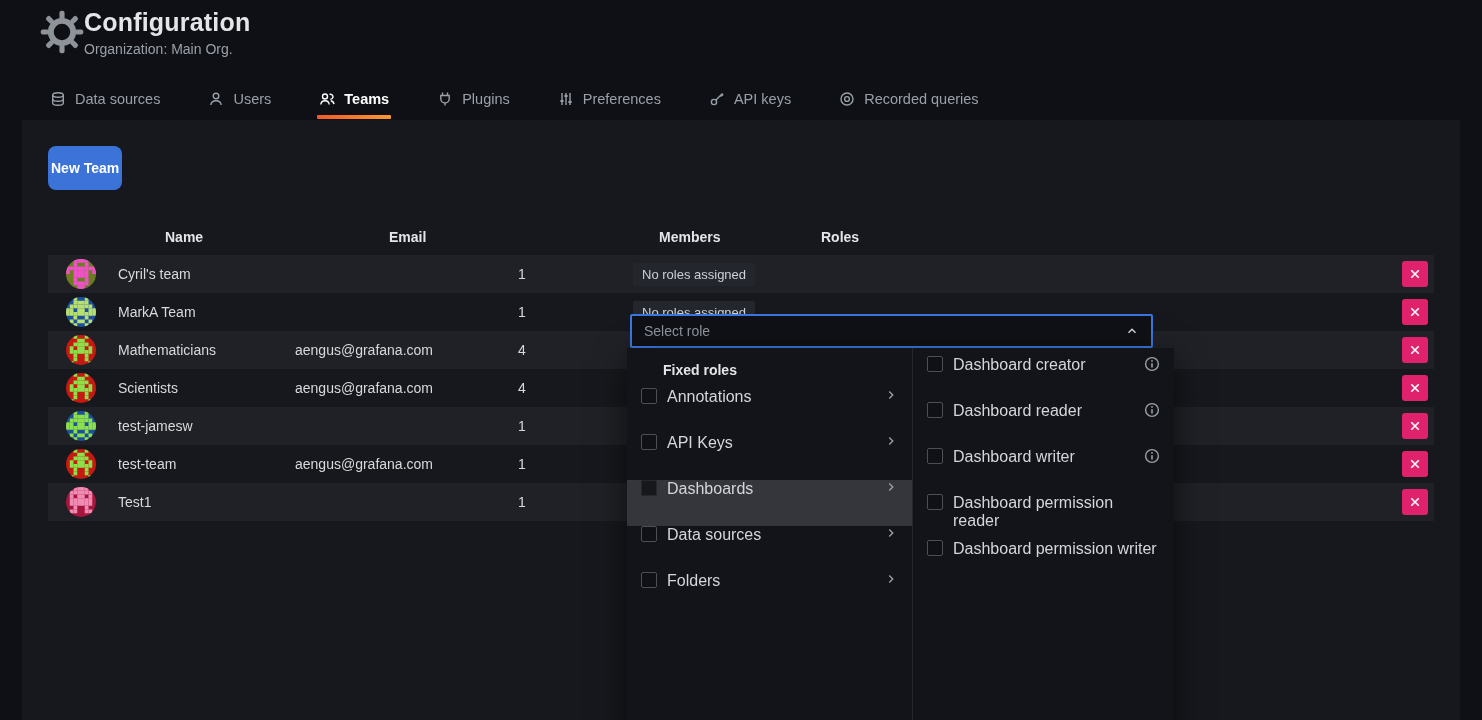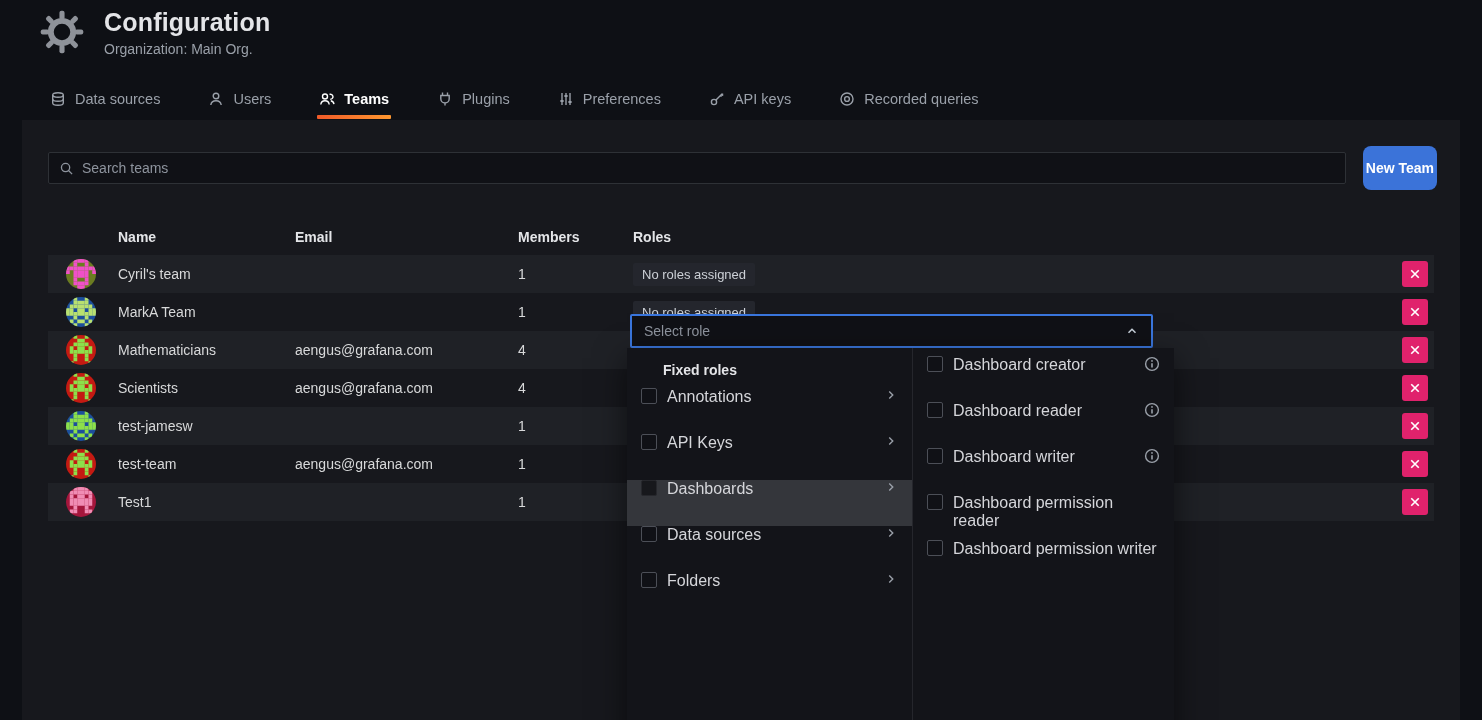--- a/index.html
+++ b/index.html
@@ -5,21 +5,21 @@
   * { box-sizing: border-box; margin: 0; padding: 0; }
   html,body { background:#000; }
   body { font-family: "Liberation Sans", sans-serif; }
   .app {
     position: relative; width: 1482px; height: 720px;
     background: #0e1015; color: #d8d9da; overflow: hidden;
   }
   
   .page-header { display:flex; align-items:flex-start; padding: 8px 0 0 40px; }
   .gear-wrap { width: 44px; height: 44px; margin-top: 2px; color:#8e9299; }
-  .titles { margin-left: 20px; }
+  .titles { margin-left: 0; }
   .page-title { font-size: 25px; font-weight: 600; color:#e4e5e8; letter-spacing:.2px; }
   .page-subtitle { font-size: 14px; color:#9aa0a9; margin-top: 4px; }
   
   .tabs { display:flex; align-items:flex-end; margin: 26px 0 0 48px; height: 36px; }
   .tab { display:flex; align-items:center; gap:9px; padding: 0 2px 12px 2px; margin-right: 44px;
          font-size: 14.5px; color:#9aa0a9; cursor:pointer; position:relative; text-decoration:none; }
   .tab svg { width:16px; height:16px; }
   .tab.active { color:#ffffff; font-weight:700; }
   .tab.active::after { content:""; position:absolute; left:0; right:0; bottom:0; height:4px;
          background: linear-gradient(90deg,#f05a28 0%,#ff9830 100%); border-radius:1px; }
@@ -30,21 +30,21 @@
   .search-box { flex:1; display:flex; align-items:center; height:32px; background:#101116;
                 border:1px solid #2e3136; border-radius:2px; padding:0 10px; color:#8e949e; }
   .search-box svg { width:15px; height:15px; margin-right:8px; flex:none; }
   .search-box input { flex:1; background:transparent; border:none; outline:none;
                 color:#c7d0d9; font-size:14px; font-family:inherit; }
   .search-box input::placeholder { color:#8e949e; }
   .btn-primary { height:44px; padding:0 3px; background:#3b73d9; color:#fff; border:none;
                 border-radius:8px; font-size:14px; font-weight:700; cursor:pointer; font-family:inherit; }
   
   .table { margin: 28px 26px 0 26px; font-size:14px; }
-  .thead { display:flex; align-items:center; height:37px; font-weight:700; color:#e4e5e8; }
+  .thead { display:flex; align-items:center; height:37px; font-weight:700; color:#e4e5e8;gap:47px; }
   .trow { display:flex; align-items:center; height:38px; color:#d8d9da; }
   .trow.striped { background:#1f2126; }
   .c-avatar { width:70px; display:flex; align-items:center; padding-left:18px; }
   .c-name  { width:177px; }
   .c-email { width:223px; }
   .c-members { width:115px; }
   .c-roles { flex:1; display:flex; align-items:center; }
   .c-del { width:46px; display:flex; justify-content:flex-end; padding-right:6px; }
   .avatar { width:30px; height:30px; border-radius:50%; overflow:hidden; display:block; }
   .badge { background:#24262d; color:#ccd0d6; font-size:13px; padding:4px 9px; border-radius:2px; }
@@ -176,27 +176,20 @@
             <circle cx="8" cy="8" r="6"></circle>
             <circle cx="8" cy="8" r="2.4"></circle>
           </svg>
         </span>
         <span>Recorded queries</span>
       </a>
     </nav>
 
   <div class="panel">
     <div class="toolbar">
-      <div class="search-box">
-        <svg viewBox="0 0 16 16" fill="none" stroke="currentColor" stroke-width="1.4">
-          <circle cx="7" cy="7" r="4.4"></circle>
-            <line x1="10.4" y1="10.4" x2="14" y2="14"></line>
-        </svg>
-        <input type="text" placeholder="Search teams" style="">
-      </div>
       <button class="btn-primary">New Team</button>
     </div>
 
     <div class="table">
       <div class="thead">
         <div class="c-avatar"></div>
         <div class="c-name">Name</div>
         <div class="c-email">Email</div>
         <div class="c-members">Members</div>
         <div class="c-roles">Roles</div>

